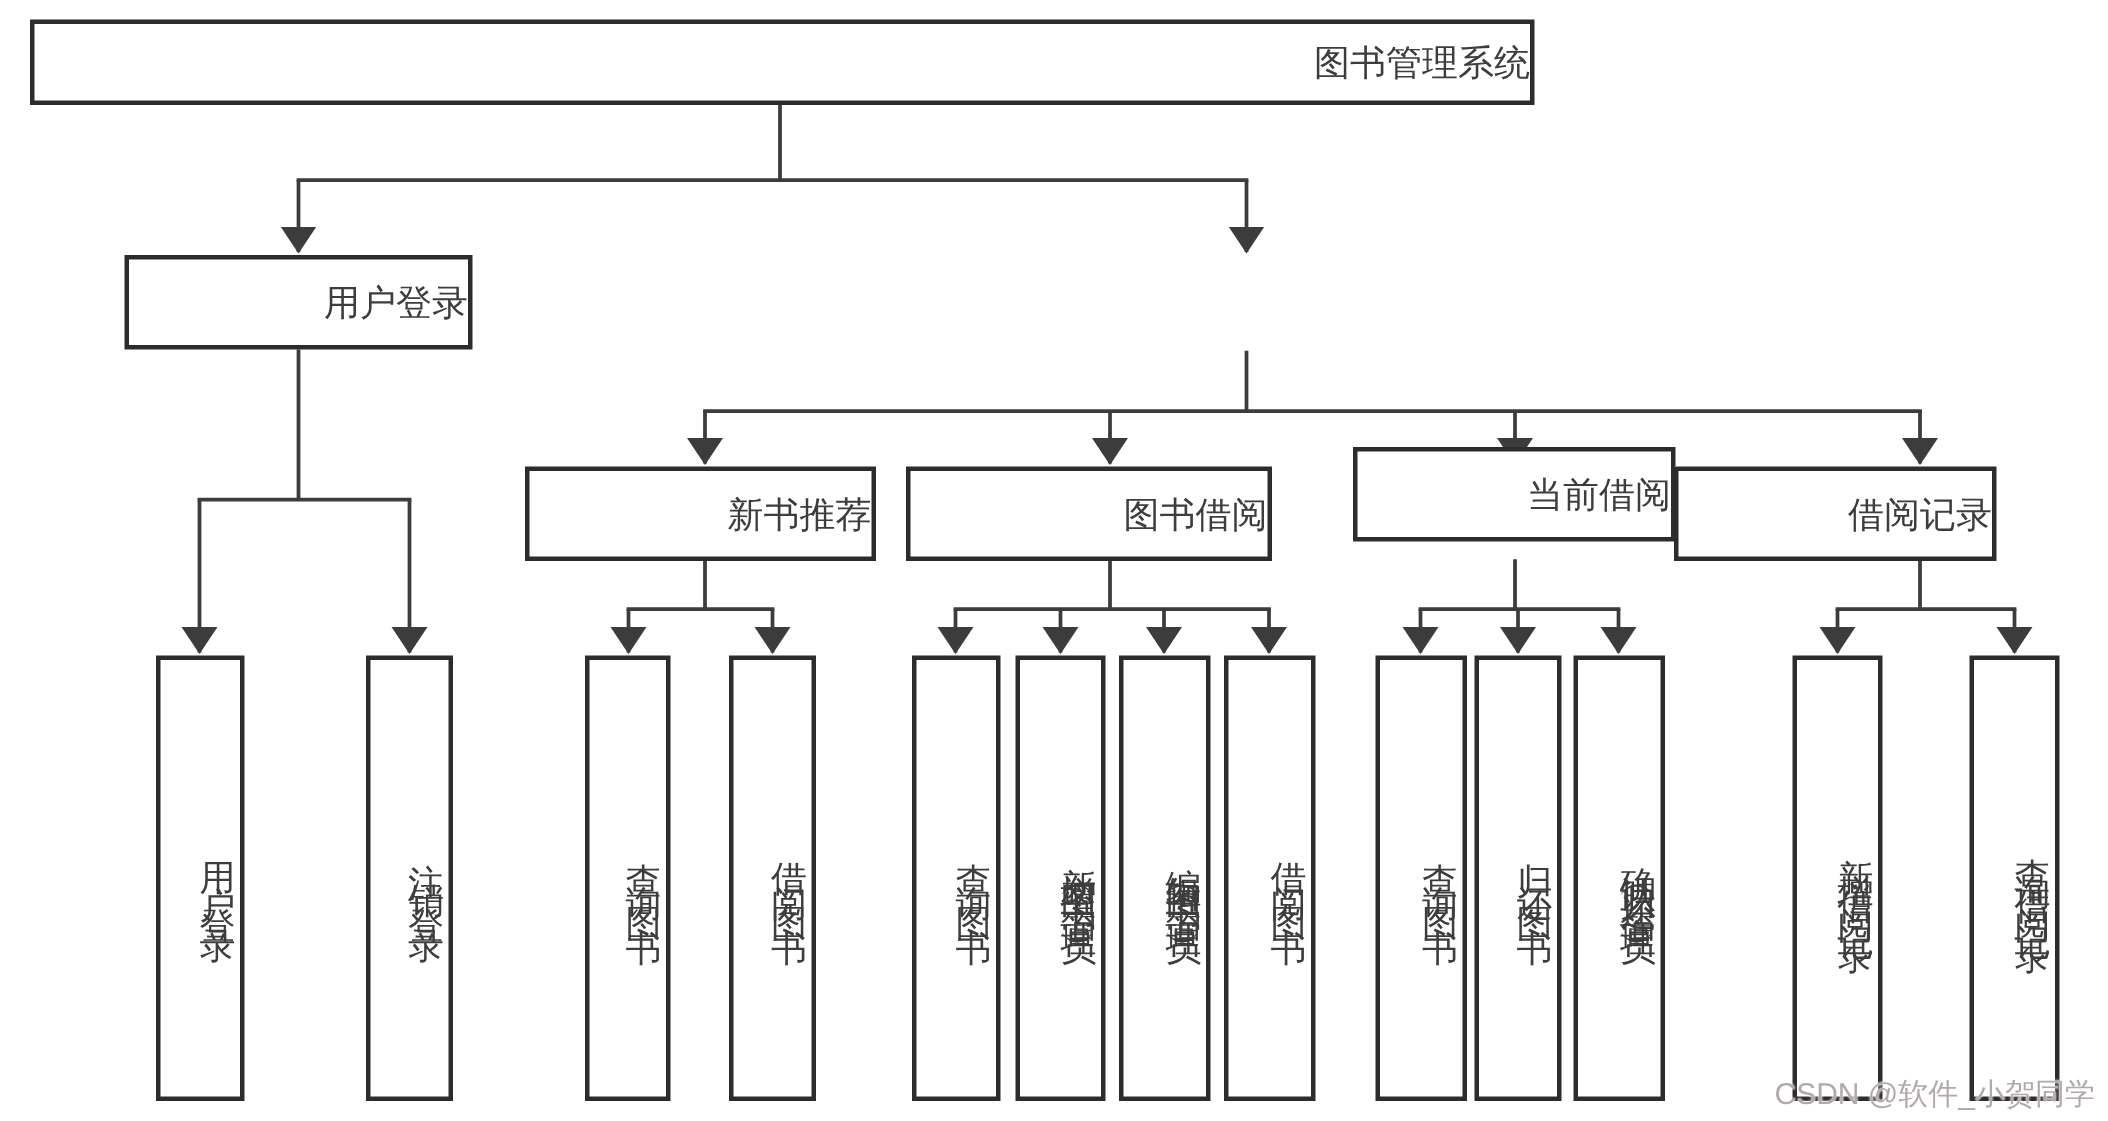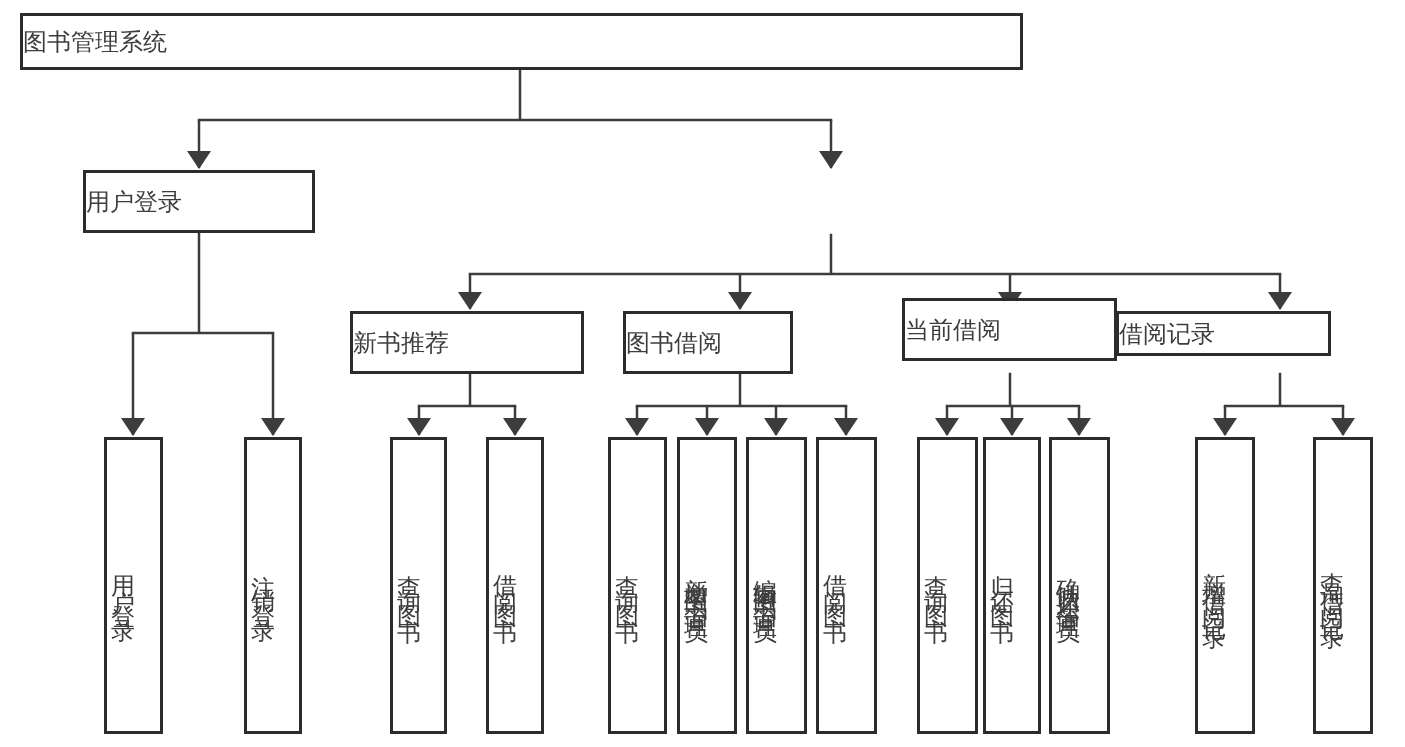--- a/index.html
+++ b/index.html
@@ -17,21 +17,21 @@
     width: 1405px; height: 747px;
     z-index: 1;
   }
   .box {
     position: absolute;
     box-sizing: border-box;
     border: 3px solid #2c2c2c;
     background: #ffffff;
     display: flex;
     align-items: center;
-    justify-content: flex-start;
+    justify-content: flex-end;
     color: #3d3d3d;
     z-index: 2;
   }
   .hbox { font-size: 24px; }
   .leaf-label {
     writing-mode: vertical-rl;
     text-orientation: mixed;
     font-size: 24px;
     letter-spacing: 15px;
     color: #3d3d3d;
@@ -105,27 +105,27 @@
     <span>图书管理系统</span>
   </div>
 
   <div class="box hbox" style="left:83px;top:170px;width:232px;height:63px">
     <span>用户登录</span>
   </div>
 
   <div class="box hbox" style="left:350px;top:311px;width:234px;height:63px">
     <span>新书推荐</span>
   </div>
-  <div class="box hbox" style="left:623px;top:311px;width:170px;height:63px">
+  <div class="box hbox" style="left:604px;top:311px;width:244px;height:63px">
     <span>图书借阅</span>
   </div>
   <div class="box hbox" style="left:902px;top:298px;width:215px;height:63px">
     <span>当前借阅</span>
   </div>
-  <div class="box hbox" style="left:1116px;top:311px;width:215px;height:45px">
+  <div class="box hbox" style="left:1116px;top:311px;width:215px;height:63px">
     <span>借阅记录</span>
   </div>
 
   <div class="box" style="left:104px;top:437px;width:59px;height:297px">
     <span class="leaf-label">用户登录</span>
   </div>
   <div class="box" style="left:244px;top:437px;width:58px;height:297px">
     <span class="leaf-label">注销登录</span>
   </div>
 
@@ -159,14 +159,15 @@
     <span class="leaf-label ls-tight">确认归还（管理员）</span>
   </div>
 
   <div class="box" style="left:1195px;top:437px;width:60px;height:297px">
     <span class="leaf-label ls-mid">新增借阅记录</span>
   </div>
   <div class="box" style="left:1313px;top:437px;width:60px;height:297px">
     <span class="leaf-label ls-mid">查询借阅记录</span>
   </div>
 
+  <div class="watermark">CSDN @软件_小贺同学</div>
 
 </div>
 
 </body></html>

